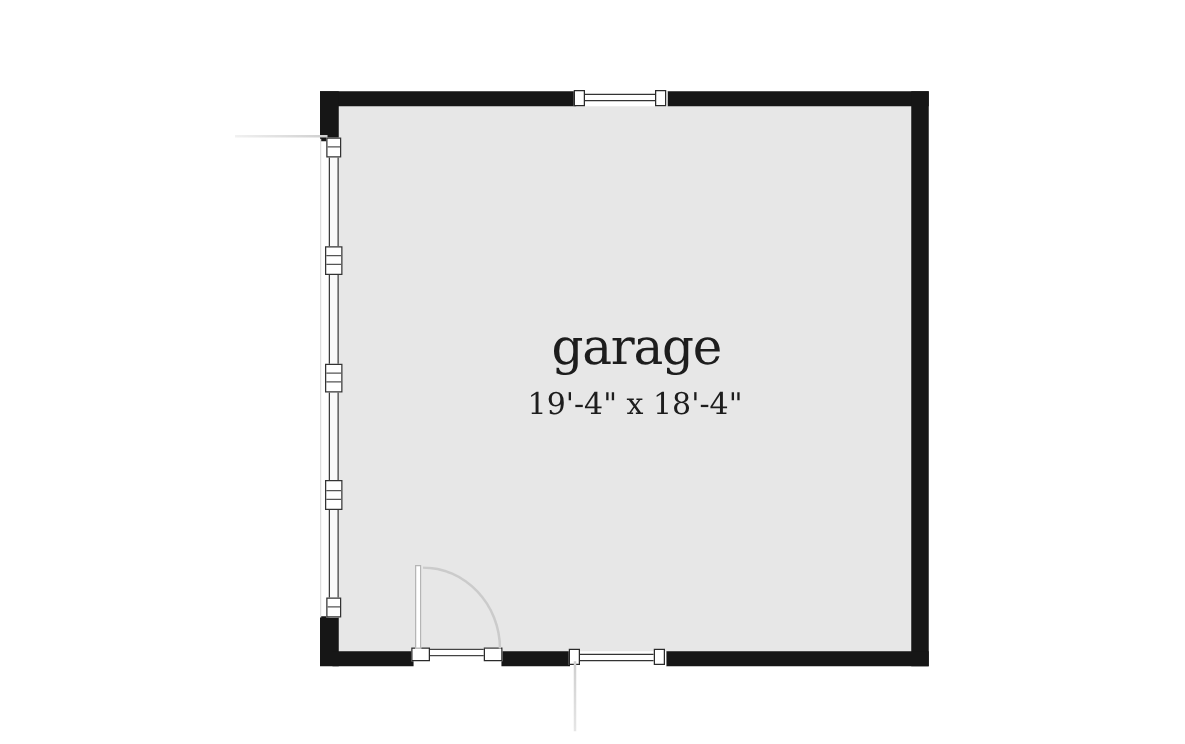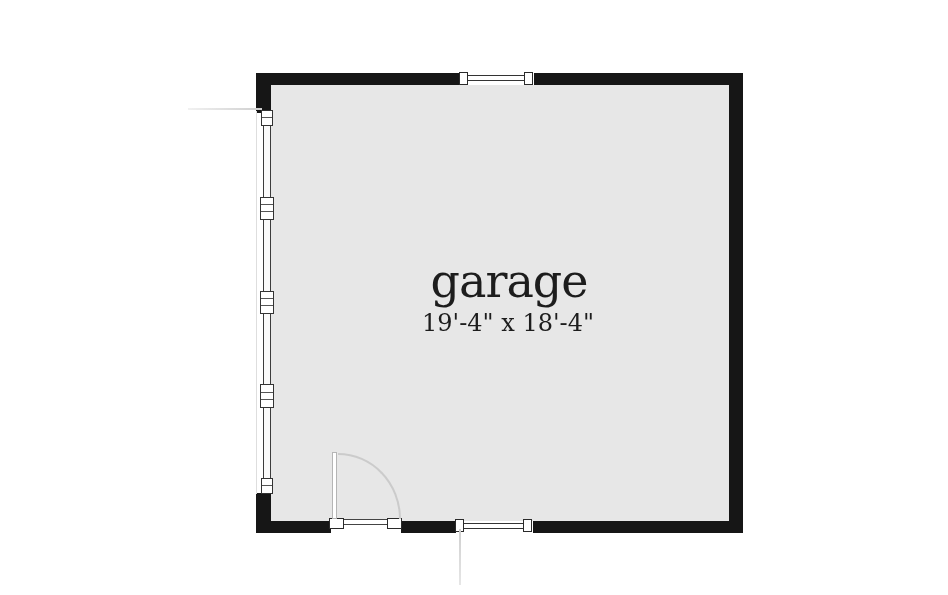--- a/index.html
+++ b/index.html
@@ -55,21 +55,21 @@
   .door-arc{left:338px;top:453px;width:63px;height:66px;
     border-top:2px solid #cbcbcb;border-right:2px solid #cbcbcb;
     border-top-right-radius:100% 100%;box-sizing:border-box;}
   
   .ref-h{left:188px;top:108px;width:74px;height:2px;
     background:linear-gradient(to right,#f1f1f1,#cfcfcf);}
   .ref-v{left:459px;top:529px;width:2px;height:56px;
     background:linear-gradient(to bottom,#cfcfcf,#e6e6e6);}
   
   .room-name{left:509px;top:256px;transform:translateX(-50%);
-    font-size:46px;line-height:1.1;color:#1d1d1d;letter-spacing:-1px;white-space:nowrap;}
+    font-size:40px;line-height:1.1;color:#1d1d1d;letter-spacing:-1px;white-space:nowrap;}
   .room-dims{left:508px;top:310px;transform:translateX(-50%);
     font-size:24px;line-height:1.1;color:#1d1d1d;white-space:nowrap;}
 </style>
 </head>
 <body>
 
 <div class="abs floor"></div>
 
 <div class="abs wall wall-top-left"></div>
 <div class="abs wall wall-top-right"></div>

